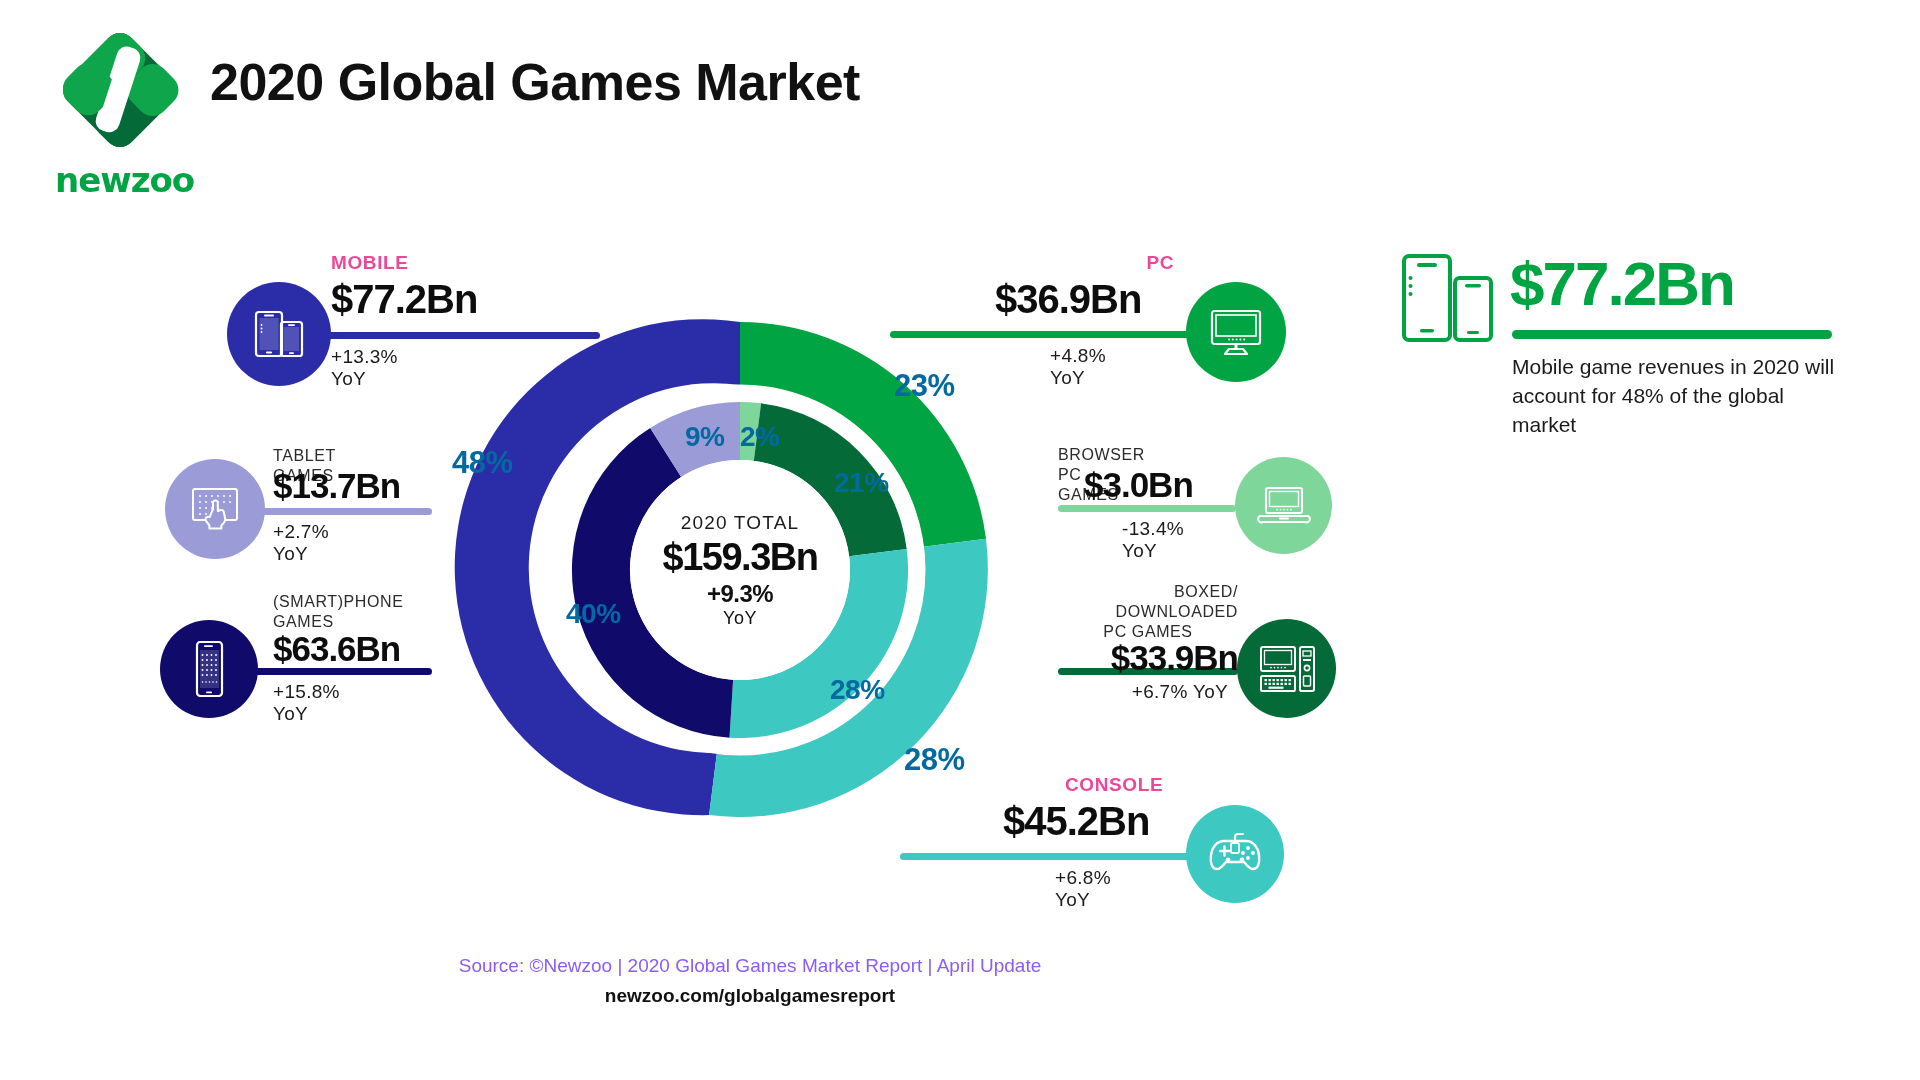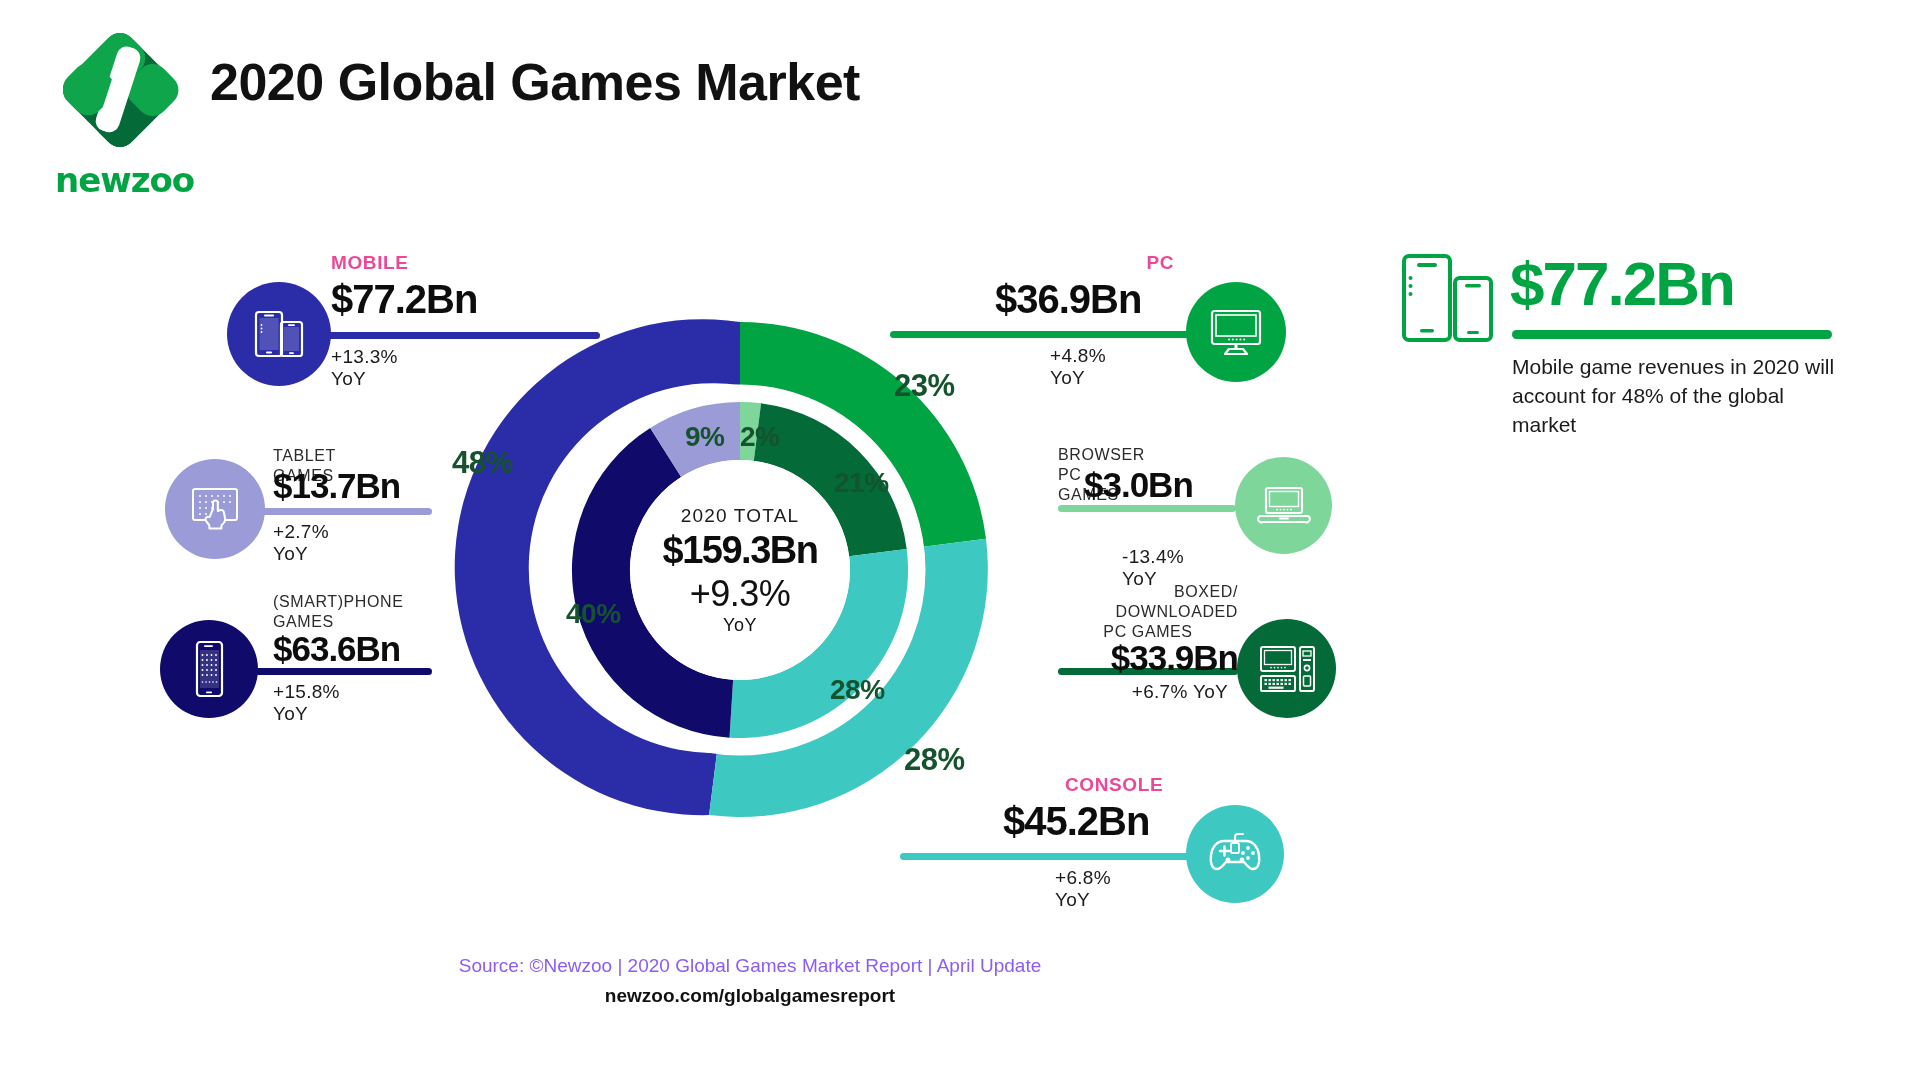--- a/index.html
+++ b/index.html
@@ -30,29 +30,29 @@
   .cat-label{font-size:19px;font-weight:bold;letter-spacing:.6px;color:#ec4899;line-height:22px;}
   .cat-small{font-size:16px;letter-spacing:.6px;color:#2b2b2b;line-height:20px;}
   .value-big{font-size:40px;font-weight:bold;letter-spacing:-1px;color:#0d0d0d;line-height:44px;}
   .value-mid{font-size:35px;font-weight:bold;letter-spacing:-1px;color:#0d0d0d;line-height:40px;}
   .yoy{font-size:19px;color:#1b1b1b;letter-spacing:.3px;}
   .connector{position:absolute;height:7px;border-radius:4px;}
   .bubble{position:absolute;border-radius:50%;display:flex;align-items:center;justify-content:center;}
 
   
   #donut-wrap{left:430px;top:260px;width:620px;height:620px;}
-  .pct{position:absolute;color:#14532d;font-weight:bold;letter-spacing:-0.5px;}
+  .pct{position:absolute;color:#0369a1;font-weight:bold;letter-spacing:-0.5px;}
 
   #center-hole{
     position:absolute;left:200px;top:200px;width:220px;height:220px;border-radius:50%;
     background:#fff;display:flex;flex-direction:column;align-items:center;justify-content:center;
   }
   #center-total-label{font-size:19px;letter-spacing:1.2px;color:#1b1b1b;}
   #center-total-value{font-size:38px;font-weight:bold;letter-spacing:-1.5px;color:#0d0d0d;margin-top:2px;}
-  #center-growth{font-size:36px;color:#111;letter-spacing:-.5px;margin-top:1px;}
+  #center-growth{font-size:24px;color:#111;letter-spacing:-.5px;margin-top:1px;font-weight:bold;}
   #center-growth-unit{font-size:18px;color:#111;letter-spacing:.5px;}
 
   
   #hl-value{left:1510px;top:248px;font-size:62px;font-weight:bold;color:#00A443;letter-spacing:-2px;}
   #hl-rule{left:1512px;top:330px;width:320px;height:9px;border-radius:5px;background:#00A443;}
   #hl-text{left:1512px;top:352px;width:330px;font-size:21px;line-height:29px;color:#1b1b1b;}
 
   
   #source{left:0;top:955px;width:1920px;text-align:center;font-size:19px;color:#8b5cf6;}
   #url{left:0;top:985px;width:1920px;text-align:center;font-size:19px;font-weight:bold;color:#111;}
@@ -268,21 +268,21 @@
             <circle cx="28" cy="25.6" r=".9"></circle>
             <circle cx="31.5" cy="25.6" r=".9"></circle>
             <circle cx="35" cy="25.6" r=".9"></circle>
           </g>
         <path d="M4 32 h48 a3 3 0 0 1 -3 6 h-42 a3 3 0 0 1 -3 -6 z" fill="none" stroke="#fff" stroke-width="2.1" stroke-linejoin="round"></path>
         <rect x="23" y="33.4" width="10" height="2" rx="1" fill="#fff"></rect>
       </svg>
     </div>
     <div class="abs cat-small" style="left:1058px;top:445px;">BROWSER PC GAMES</div>
     <div class="abs value-mid" style="left:1084px;top:465px;">$3.0Bn</div>
-    <div class="abs yoy" style="left:1122px;top:518px;margin-top:28px;">-13.4% YoY</div>
+    <div class="abs yoy" style="left:1122px;top:518px;">-13.4% YoY</div>
   </div>
 
   <div class="abs" style="left:0;top:0;">
     <div class="connector" style="left:1058px;top:668px;width:180px;background:#046A38;"></div>
     <div class="bubble" style="left:1237px;top:619px;width:99px;height:99px;background:#046A38;">
       <svg width="60" height="52" viewBox="0 0 60 52">
         <rect x="4" y="4" width="34" height="24" rx="2" fill="none" stroke="#fff" stroke-width="2"></rect>
         <rect x="7.5" y="7.5" width="27" height="14" fill="none" stroke="#fff" stroke-width="1.3"></rect>
         <g fill="#fff">
             <circle cx="14" cy="24.6" r=".85"></circle>

